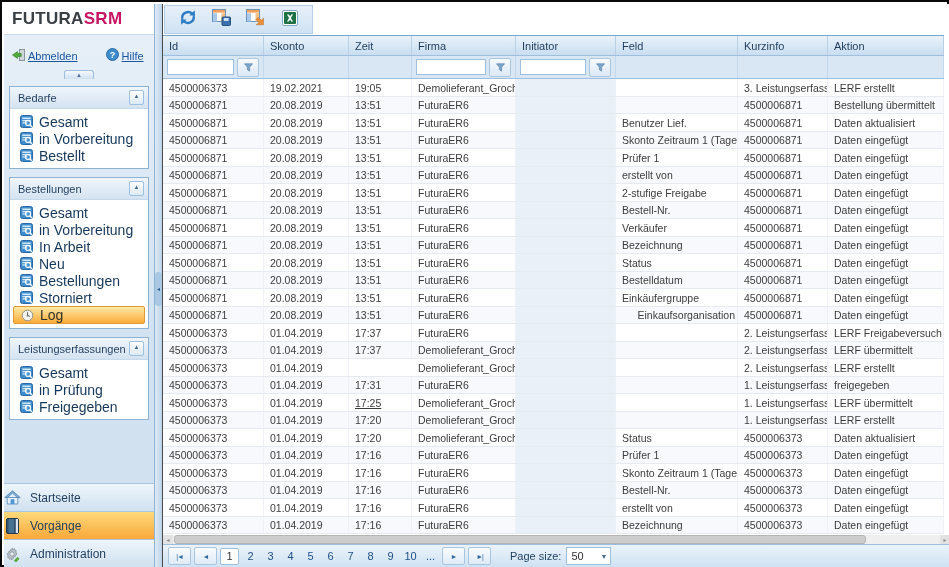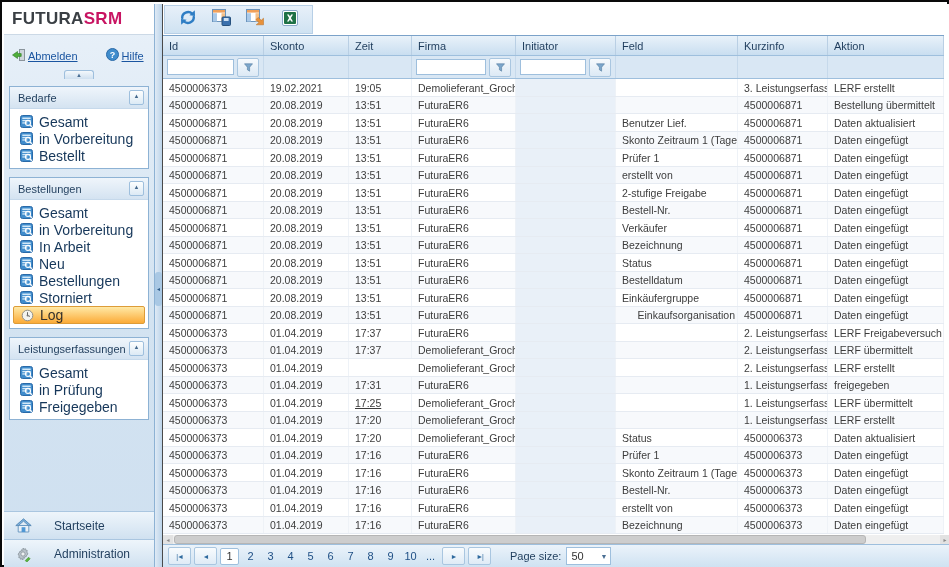--- a/index.html
+++ b/index.html
@@ -20,21 +20,21 @@
   .panels{margin:7px 5px 0;display:flex;flex-direction:column;gap:8px;}
   .panel{background:#fff;border:1px solid #8db2d4;}
   .panel-header{height:21px;background:linear-gradient(#eff5fb,#d4e3f1);border-bottom:1px solid #c6d9eb;display:flex;align-items:center;justify-content:space-between;padding:0 4px 0 8px;font-size:11px;color:#1f3d5c;}
   .panel-collapse{width:13px;height:13px;background:linear-gradient(#fdfefe,#dceaf5);border:1px solid #9ebfdd;border-radius:2px;font-size:6px;line-height:11px;text-align:center;color:#44688c;cursor:pointer;}
   .panel-body{padding:4px 0 4px;}
   .side-item{display:flex;align-items:center;gap:6px;height:17px;padding-left:10px;font-size:14px;color:#16375a;cursor:pointer;}
   .side-item.selected{background:linear-gradient(#ffe9a6,#fbab38);border:1px solid #dd9c38;border-radius:2px;margin:0 3px;padding-left:7px;height:16px;color:#33302a;}
   .side-item .li-icon{display:flex;width:13px;height:13px;flex:none;}
 
   .bottom-nav{position:absolute;bottom:0;left:0;right:0;border-top:1px solid #aac6e0;}
-  .nav-item{height:27px;display:flex;align-items:center;gap:22px;padding-left:11px;font-size:12px;color:#1f3d5c;background:linear-gradient(#eef5fb,#d0e1f0);border-bottom:1px solid #aac6e0;cursor:pointer;}
+  .nav-item{height:27px;display:flex;align-items:center;gap:9px;font-size:12px;color:#1f3d5c;background:linear-gradient(#eef5fb,#d0e1f0);border-bottom:1px solid #aac6e0;cursor:pointer;}
   .nav-item:last-child{border-bottom:none;}
   .nav-item.selected{background:linear-gradient(#ffda7c,#f9a83a);}
   .nav-item .nv-icon{display:flex;width:17px;justify-content:center;}
 
   
   .splitter{position:absolute;left:153px;top:2px;width:7px;height:563px;background:linear-gradient(90deg,#dfeaf5,#bcd4ea);}
   .splitter-handle{position:absolute;top:268px;left:0;width:7px;height:34px;background:#a9c8e4;border-radius:3px;display:flex;align-items:center;justify-content:center;font-size:5px;color:#2f5d8a;cursor:pointer;}
 
   
   .main{position:absolute;left:160px;top:2px;width:787px;height:563px;background:#fff;border-left:1px solid #4a4a4a;box-sizing:border-box;}
@@ -294,20 +294,30 @@
     <div class="bottom-nav" id="bottom-nav">
         <div class="nav-item">
           <span class="nv-icon">
             <svg width="17" height="15" viewBox="0 0 17 15">
               <path d="M3.2 7.5 H13.8 V14 H3.2 Z" fill="#e9f0f7" stroke="#6d9ac2"></path>
               <path d="M8.5 0.8 L16.2 7.6 H13.6 L8.5 3.1 L3.4 7.6 H0.8 Z" fill="#7fb2dd" stroke="#4a7fae" stroke-width="0.8"></path>
               <rect x="6.6" y="9.2" width="3.8" height="4.8" fill="#4f97d4"></rect>
             </svg>
           </span>
           <span>Startseite</span>
+        </div>
+        <div class="nav-item selected">
+          <span class="nv-icon">
+            <svg width="15" height="16" viewBox="0 0 15 16">
+              <rect x="1.5" y="0.5" width="12" height="15" rx="1.5" fill="#31506e" stroke="#203a52"></rect>
+              <rect x="3.5" y="1" width="5.5" height="14" fill="#46718f"></rect>
+              <rect x="10.8" y="1" width="2.2" height="14" fill="#dfe5ea"></rect>
+            </svg>
+          </span>
+          <span>Vorgänge</span>
         </div>
         <div class="nav-item">
           <span class="nv-icon">
             <svg width="17" height="16" viewBox="0 0 17 16">
               <path d="M8 2 l1 1.2 1.5-.5.3 1.5 1.5.3-.5 1.5L13 8l-1.2 1-.5 1.5-1.5.3-.3 1.5-1.5-.5L8 14l-1-1.2-1.5.5-.3-1.5-1.5-.3.5-1.5L3 8l1.2-1 .5-1.5 1.5-.3.3-1.5 1.5.5Z" fill="#b8c2ca" stroke="#828c94" stroke-width="0.7"></path>
               <circle cx="8" cy="8" r="2.1" fill="#eef1f3" stroke="#828c94" stroke-width="0.7"></circle>
               <path d="M10.2 14.6 L13.6 11.2 L15.2 12.8 L11.8 16.2 Z" fill="#57b43c" stroke="#3c8526" stroke-width="0.5"></path>
             </svg>
           </span>
           <span>Administration</span>

